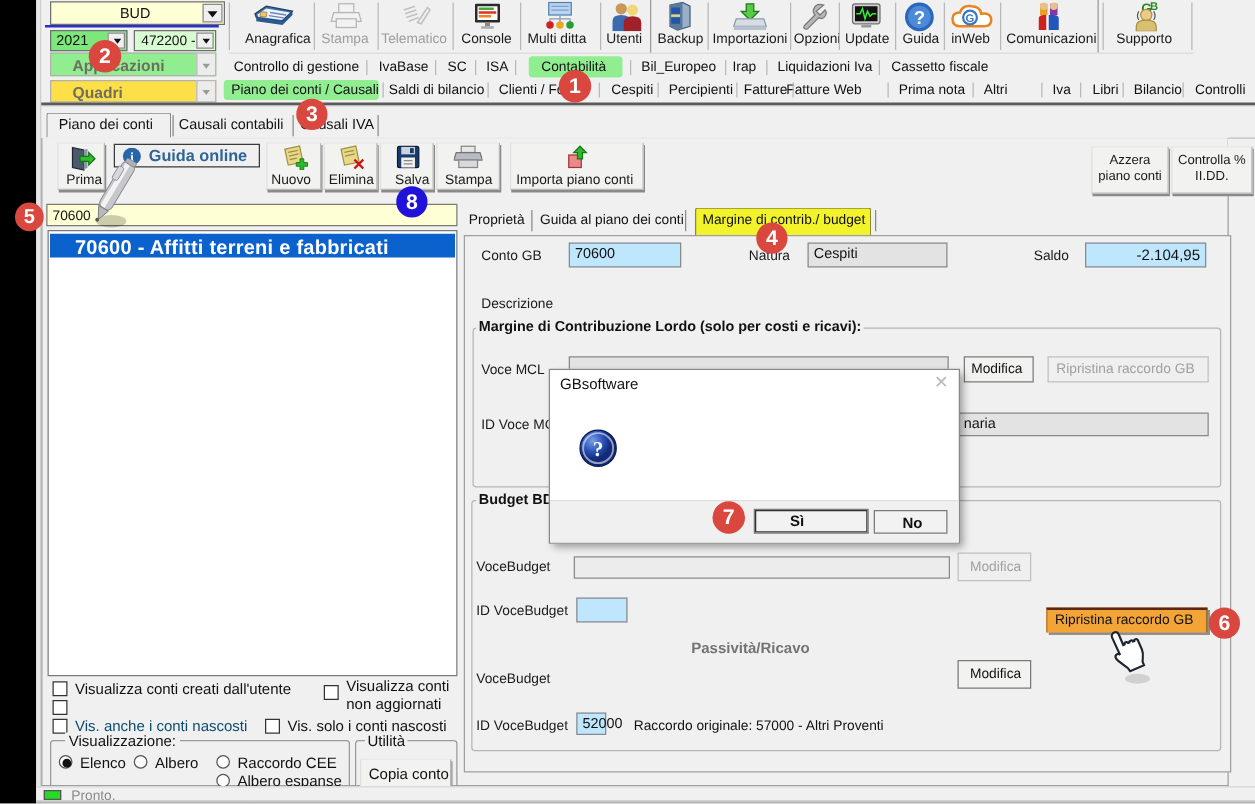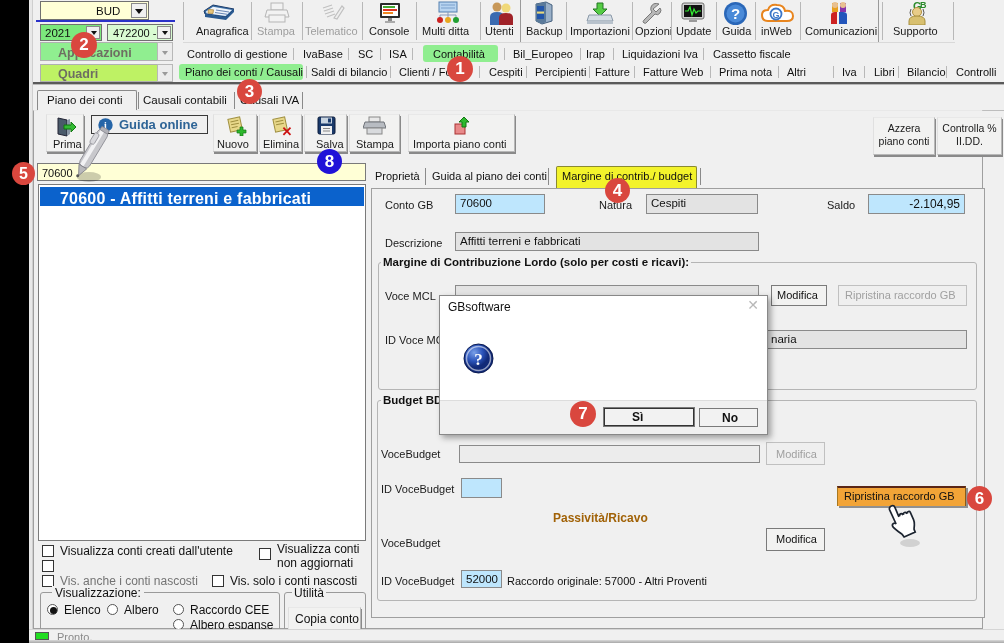--- a/index.html
+++ b/index.html
@@ -13,21 +13,21 @@
 .grpbox { position:absolute; border:1px solid #c2c2c2; border-radius:3px; }
 .menuitem { position:absolute; font-size:11px; color:#111; white-space:nowrap; }
 .sep { position:absolute; width:1px; background:#b8b8b8; }
 </style></head>
 <body>
 <div id="canvas">
 
   <div class="abs" style="left:0;top:0;width:29px;height:643px;background:#000;"></div>
   <div class="abs" style="left:29px;top:0;width:4px;height:643px;background:#e8e8e8;border-right:1px solid #cfcfcf;"></div>
 
-  <div class="abs" style="left:40px;top:1px;width:109px;height:19px;background:#ffffd6;border:1px solid #707070;">
+  <div class="abs" style="left:40px;top:1px;width:140px;height:19px;background:#ffffd6;border:1px solid #707070;">
     <div class="abs" style="left:55px;top:3px;font-size:11.5px;color:#111;">BUD</div>
     <div class="abs" style="right:1px;top:1px;width:16px;height:15px;background:#f0f0f0;border:1px solid #8a8a8a;"></div>
     <div class="abs" style="right:5px;top:7px;width:0;height:0;border:4px solid transparent;border-top:5px solid #111;"></div>
   </div>
   <div class="abs" style="left:36px;top:20px;width:139px;height:2px;background:#2a31c8;"></div>
   <div class="abs" style="left:40px;top:24px;width:62px;height:17px;background:#7ce87c;border:1px solid #707070;">
     <div class="abs" style="left:4px;top:2px;font-size:11.5px;color:#111;">2021</div>
     <div class="abs" style="right:1px;top:1px;width:14px;height:13px;background:#f0f0f0;border:1px solid #8a8a8a;"></div>
     <div class="abs" style="right:4px;top:6px;width:0;height:0;border:3px solid transparent;border-top:4px solid #111;"></div>
   </div>
@@ -35,21 +35,21 @@
     <div class="abs" style="left:5px;top:2px;font-size:11px;color:#111;">472200 -</div>
     <div class="abs" style="right:1px;top:1px;width:14px;height:13px;background:#f0f0f0;border:1px solid #8a8a8a;"></div>
     <div class="abs" style="right:4px;top:6px;width:0;height:0;border:3px solid transparent;border-top:4px solid #111;"></div>
   </div>
   <div class="abs" style="left:40px;top:42px;width:133px;height:19px;background:#90ee90;border:1px solid #b0b0b0;">
     <div class="abs" style="left:17px;top:3px;font-size:12.5px;font-weight:bold;color:#6e6e62;">Applicazioni</div>
   </div>
   <div class="abs" style="left:157px;top:42px;width:16px;height:19px;background:#ececec;border:1px solid #b8b8b8;">
     <div class="abs" style="left:4px;top:8px;width:0;height:0;border:3px solid transparent;border-top:4px solid #9a9a9a;"></div>
   </div>
-  <div class="abs" style="left:40px;top:64px;width:133px;height:18px;background:#bef264;border:1px solid #b0b0b0;">
+  <div class="abs" style="left:40px;top:64px;width:133px;height:18px;background:#fde047;border:1px solid #b0b0b0;">
     <div class="abs" style="left:17px;top:2px;font-size:12.5px;font-weight:bold;color:#6e6e62;">Quadri</div>
   </div>
   <div class="abs" style="left:157px;top:64px;width:16px;height:18px;background:#ececec;border:1px solid #b8b8b8;">
     <div class="abs" style="left:4px;top:7px;width:0;height:0;border:3px solid transparent;border-top:4px solid #9a9a9a;"></div>
   </div>
 
   <div class="abs" style="left:183px;top:0;width:772px;height:43px;border-bottom:1px solid #d9d9d9;"></div>
   <svg class="abs" style="left:203px;top:4px;" width="32" height="20" viewBox="0 0 32 20">
     <path d="M1 7 L10 1 L31 5 L23 13 L2 10 Z" fill="#3a6ea5" stroke="#1d3d6b"></path>
     <path d="M3 7.5 L10 2.8 L29 6 L22.5 12 L3.5 9.3 Z" fill="#eef4fb"></path>
@@ -191,21 +191,21 @@
   <div class="sep" style="left:613px;top:48px;height:12px;"></div>
   <div class="sep" style="left:703px;top:48px;height:12px;"></div>
 
   <div class="abs" style="left:179px;top:64px;width:124px;height:16px;background:#90ee90;border-radius:3px;"></div>
   <div class="menuitem" style="left:185px;top:66px;">Piano dei conti / Causali</div>
   <div class="menuitem" style="left:311px;top:66px;">Saldi di bilancio</div>
   <div class="menuitem" style="left:399px;top:66px;">Clienti / For</div>
   <div class="menuitem" style="left:489px;top:66px;">Cespiti</div>
   <div class="menuitem" style="left:535px;top:66px;">Percipienti</div>
   <div class="menuitem" style="left:595px;top:66px;">Fatture</div>
-  <div class="menuitem" style="left:643px;top:66px;">Fatture Web</div>
+  <div class="menuitem" style="left:629px;top:66px;">Fatture Web</div>
   <div class="menuitem" style="left:719px;top:66px;">Prima nota</div>
   <div class="menuitem" style="left:787px;top:66px;">Altri</div>
   <div class="menuitem" style="left:842px;top:66px;">Iva</div>
   <div class="menuitem" style="left:874px;top:66px;">Libri</div>
   <div class="menuitem" style="left:907px;top:66px;">Bilancio</div>
   <div class="menuitem" style="left:956px;top:66px;">Controlli</div>
   <div class="sep" style="left:306px;top:66px;height:12px;"></div>
   <div class="sep" style="left:390px;top:66px;height:12px;"></div>
   <div class="sep" style="left:479px;top:66px;height:12px;"></div>
   <div class="sep" style="left:526px;top:66px;height:12px;"></div>
@@ -315,21 +315,21 @@
       <div class="abs" style="left:20px;top:3px;font-size:16px;font-weight:bold;color:#fff;white-space:nowrap;letter-spacing:0.2px;">70600 - Affitti terreni e fabbricati</div>
     </div>
   </div>
 
   <div class="abs" style="left:42px;top:545px;width:12px;height:12px;background:#fff;border:1px solid #333;"></div>
   <div class="abs" style="left:60px;top:544px;font-size:12px;color:#111;white-space:nowrap;">Visualizza conti creati dall'utente</div>
   <div class="abs" style="left:259px;top:548px;width:12px;height:12px;background:#fff;border:1px solid #333;"></div>
   <div class="abs" style="left:277px;top:542px;font-size:12px;color:#111;line-height:14px;">Visualizza conti<br>non aggiornati</div>
   <div class="abs" style="left:42px;top:560px;width:12px;height:12px;background:#fff;border:1px solid #333;"></div>
   <div class="abs" style="left:42px;top:575px;width:12px;height:12px;background:#fff;border:1px solid #333;"></div>
-  <div class="abs" style="left:60px;top:574px;font-size:12px;color:#737373;white-space:nowrap;">Vis. anche i conti nascosti</div>
+  <div class="abs" style="left:60px;top:574px;font-size:12px;color:#0c4a6e;white-space:nowrap;">Vis. anche i conti nascosti</div>
   <div class="abs" style="left:212px;top:575px;width:12px;height:12px;background:#fff;border:1px solid #333;"></div>
   <div class="abs" style="left:230px;top:574px;font-size:12px;color:#111;white-space:nowrap;">Vis. solo i conti nascosti</div>
 
   <div class="grpbox" style="left:40px;top:592px;width:240px;height:45px;border-color:#9a9a9a;"></div>
   <div class="abs" style="left:52px;top:586px;font-size:12px;color:#111;background:#f0f0f0;padding:0 3px;">Visualizzazione:</div>
   <div class="abs" style="left:47px;top:604px;width:11px;height:11px;border-radius:50%;background:#fff;border:1px solid #555;"></div>
   <div class="abs" style="left:50px;top:607px;width:7px;height:7px;border-radius:50%;background:#111;"></div>
   <div class="abs" style="left:64px;top:603px;font-size:12px;color:#111;">Elenco</div>
   <div class="abs" style="left:107px;top:604px;width:11px;height:11px;border-radius:50%;background:#fff;border:1px solid #555;"></div>
   <div class="abs" style="left:124px;top:603px;font-size:12px;color:#111;">Albero</div>
@@ -353,21 +353,20 @@
   <div class="sep" style="left:700px;top:168px;height:17px;background:#8a8a8a;"></div>
 
   <div class="lbl" style="left:385px;top:199px;">Conto GB</div>
   <div class="bfield" style="left:455px;top:194px;width:90px;height:20px;">70600</div>
   <div class="lbl" style="left:599px;top:199px;">Natura</div>
   <div class="gfield" style="left:646px;top:194px;width:112px;height:20px;">Cespiti</div>
   <div class="lbl" style="left:827px;top:199px;">Saldo</div>
   <div class="bfield" style="left:868px;top:194px;width:97px;height:20px;text-align:right;font-size:12px;">-2.104,95</div>
 
   <div class="lbl" style="left:385px;top:237px;">Descrizione</div>
-  <div class="gfield" style="left:455px;top:232px;width:304px;height:19px;">Affitti terreni e fabbricati</div>
 
   <div class="grpbox" style="left:378px;top:262px;width:599px;height:128px;border-color:#b5b5b5;"></div>
   <div class="abs" style="left:381px;top:256px;font-size:11.5px;font-weight:bold;color:#111;background:#f0f0f0;padding:0 2px;white-space:nowrap;">Margine di Contribuzione Lordo (solo per costi e ricavi):</div>
   <div class="lbl" style="left:385px;top:290px;">Voce MCL</div>
   <div class="gfield" style="left:455px;top:285px;width:304px;height:20px;"></div>
   <div class="btn3d" style="left:771px;top:285px;width:56px;height:21px;box-shadow:none;border-color:#7a7a7a;"></div>
   <div class="abs" style="left:777px;top:289px;font-size:11px;color:#111;">Modifica</div>
   <div class="abs" style="left:838px;top:285px;width:129px;height:21px;background:#efefef;border:1px solid #c0c0c0;"></div>
   <div class="abs" style="left:845px;top:289px;font-size:11px;color:#a0a0a0;white-space:nowrap;">Ripristina raccordo GB</div>
   <div class="lbl" style="left:385px;top:334px;">ID Voce MCL</div>
@@ -384,26 +383,26 @@
   <div class="lbl" style="left:381px;top:483px;">ID VoceBudget</div>
   <div class="bfield" style="left:461px;top:478px;width:41px;height:20px;"></div>
   <div class="abs" style="left:837px;top:486px;width:129px;height:20px;background:#f2a437;border-top:2px solid #5a2616;border-left:1px solid #a87820;border-right:1px solid #8a5a18;box-shadow:2px 2px 0 #909090;"></div>
   <div class="abs" style="left:844px;top:490px;font-size:11px;color:#111;white-space:nowrap;">Ripristina raccordo GB</div>
   <svg class="abs" style="left:880px;top:503px;" width="48" height="46" viewBox="0 0 48 46">
     <ellipse cx="30" cy="40" rx="10" ry="4" fill="#000" opacity="0.13"></ellipse>
     <g transform="rotate(-9 14 2)">
       <path d="M11.2 2.6 C12.8 2.2 14.2 3.1 14.6 4.7 L16.8 13.6 L17.9 13.3 C17.5 11.8 20.4 11 20.9 12.6 L21.9 12.4 C21.6 11.1 24.5 10.3 25 12 L26 11.8 C25.8 10.6 28.4 9.9 28.9 11.5 L31 19.5 C32 23.5 30.5 26 30 29.2 L30.7 32.1 L19 35.1 L17.5 32.3 C14.5 28.9 10 25.6 9.3 22.7 C8.7 20.3 12 18.9 13.1 21.1 L8.9 6.2 C8.5 4.6 9.5 3 11.2 2.6 Z" fill="#fff" stroke="#1c2430" stroke-width="1.7"></path>
     </g>
   </svg>
-  <div class="abs" style="left:553px;top:511px;font-size:12px;font-weight:bold;color:#a16207;white-space:nowrap;">Passività/Ricavo</div>
+  <div class="abs" style="left:553px;top:511px;font-size:12px;font-weight:bold;color:#737373;white-space:nowrap;">Passività/Ricavo</div>
   <div class="lbl" style="left:381px;top:537px;">VoceBudget</div>
   <div class="btn3d" style="left:766px;top:528px;width:59px;height:23px;box-shadow:none;border-color:#7a7a7a;"></div>
   <div class="abs" style="left:776px;top:533px;font-size:11px;color:#111;">Modifica</div>
   <div class="lbl" style="left:381px;top:575px;">ID VoceBudget</div>
-  <div class="bfield" style="left:461px;top:570px;width:41px;height:18px;">52000</div>
+  <div class="bfield" style="left:461px;top:570px;width:24px;height:18px;">52000</div>
   <div class="abs" style="left:507px;top:575px;font-size:11px;color:#111;white-space:nowrap;">Raccordo originale: 57000 - Altri Proventi</div>
 
   <div class="abs" style="left:29px;top:629px;width:975px;height:14px;background:#f0f0f0;border-top:1px solid #d5d5d5;z-index:20;"></div>
   <div class="abs" style="left:35px;top:632px;width:14px;height:8px;background:#22dd22;border:1px solid #555;z-index:21;"></div>
   <div class="abs" style="left:57px;top:631px;font-size:11px;color:#8a8a8a;z-index:21;">Pronto.</div>
   <div class="abs" style="left:29px;top:640px;width:975px;height:3px;background:linear-gradient(#d8d8d8,#a8a8a8);z-index:22;"></div>
 
   <div class="abs" style="left:439px;top:295px;width:329px;height:140px;background:#fff;border:1px solid #888;box-shadow:3px 3px 6px rgba(0,0,0,0.35);z-index:40;">
     <div class="abs" style="left:8px;top:4px;font-size:12px;color:#111;">GBsoftware</div>
     <div class="abs" style="right:8px;top:1px;font-size:14px;color:#b8b8b8;">✕</div>

